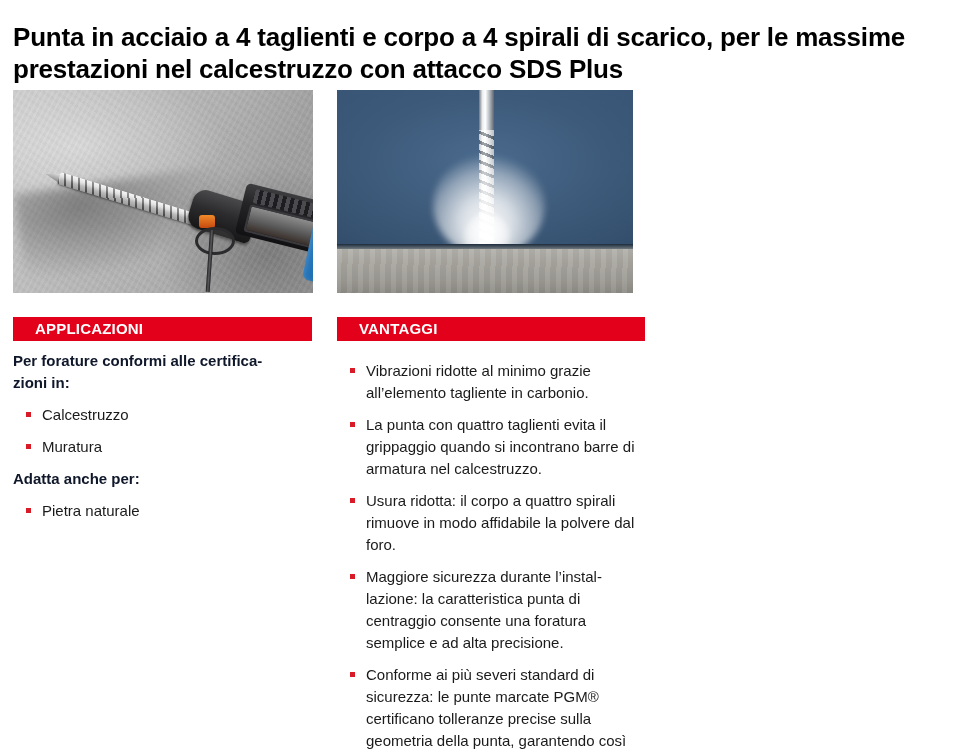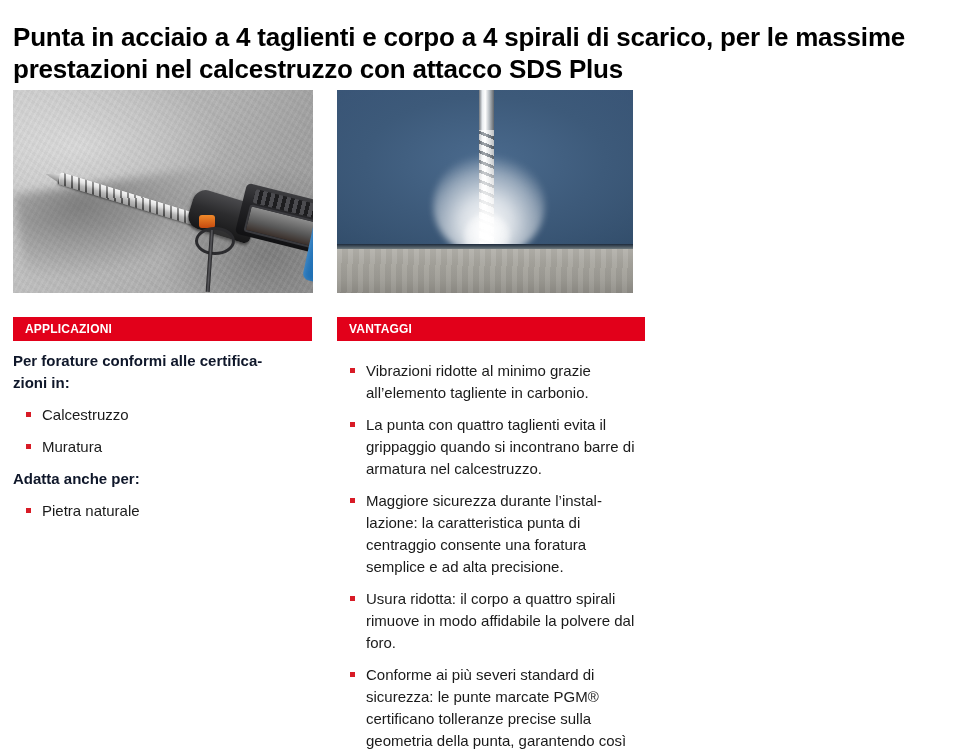--- a/index.html
+++ b/index.html
@@ -216,24 +216,24 @@
 
   
   .section-bar {
     position: absolute;
     height: 24px;
     background: #e2001a;
   }
   .section-bar span {
     display: block;
     color: #ffffff;
-    font-size: 12px;
+    font-size: 15px;
     font-weight: bold;
     line-height: 24px;
-    padding-left: 12px;
+    padding-left: 22px;
     letter-spacing: .2px;
   }
   .bar-applicazioni { left: 13px;  top: 317px; width: 299px; }
   .bar-vantaggi     { left: 337px; top: 317px; width: 308px; }
 
   
   .col {
     position: absolute;
     font-size: 15px;
     line-height: 22px;
@@ -322,17 +322,17 @@
   <p class="sub-head">Adatta anche per:</p>
   <ul class="blist">
     <li>Pietra naturale</li>
   </ul>
 </div>
 
 <div class="col col-right">
   <ul class="blist">
     <li>Vibrazioni ridotte al minimo grazie all’elemento tagliente in carbonio.</li>
     <li>La punta con quattro taglienti evita il grippaggio quando si incontrano barre di armatura nel calcestruzzo.</li>
+    <li>Usura ridotta: il corpo a quattro spirali rimuove in modo affidabile la polvere dal foro.</li>
     <li>Maggiore sicurezza durante l’instal-lazione: la caratteristica punta di centraggio consente una foratura semplice e ad alta precisione.</li>
-    <li>Usura ridotta: il corpo a quattro spirali rimuove in modo affidabile la polvere dal foro.</li>
     <li>Conforme ai più severi standard di sicurezza: le punte marcate PGM® certificano tolleranze precise sulla geometria della punta, garantendo così una perfetta calibrazione del foro e quindi una ottima tenuta dei tasselli.</li>
   </ul>
 </div>
 
 </body></html>

